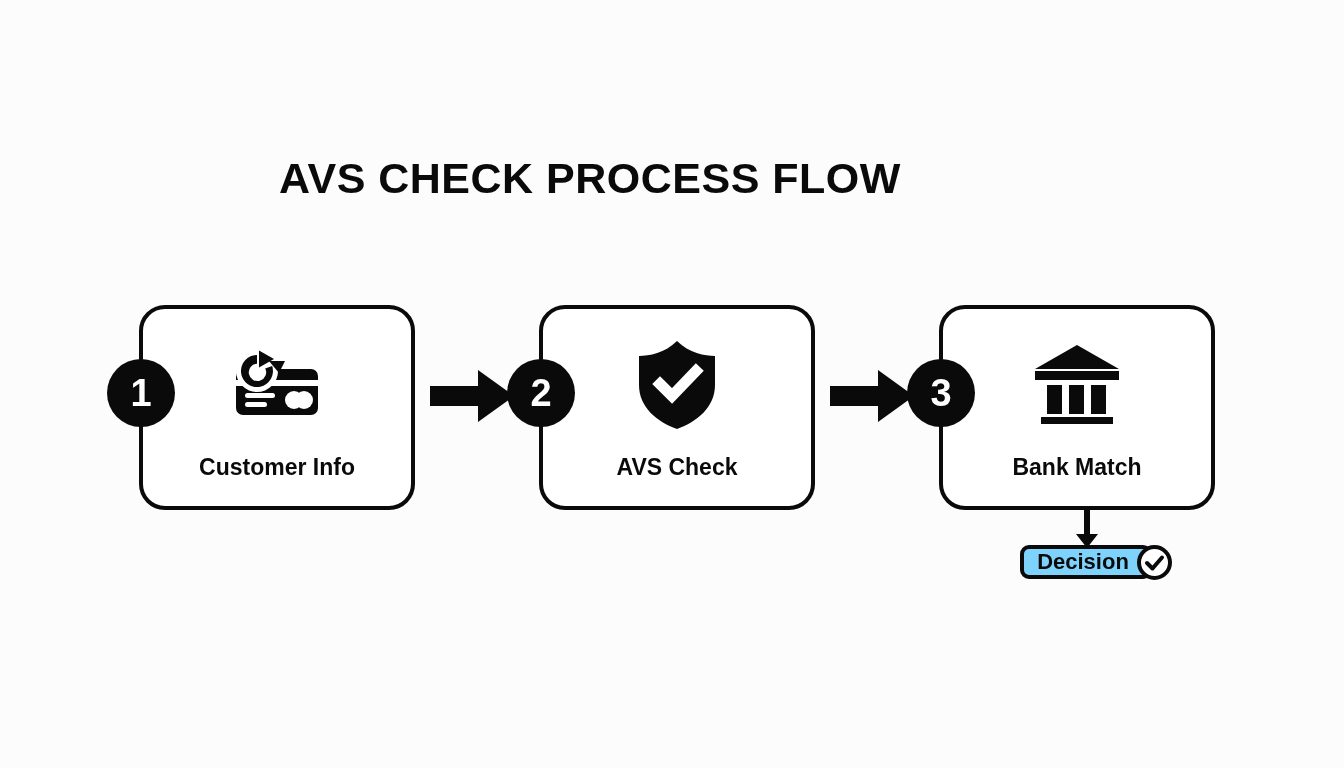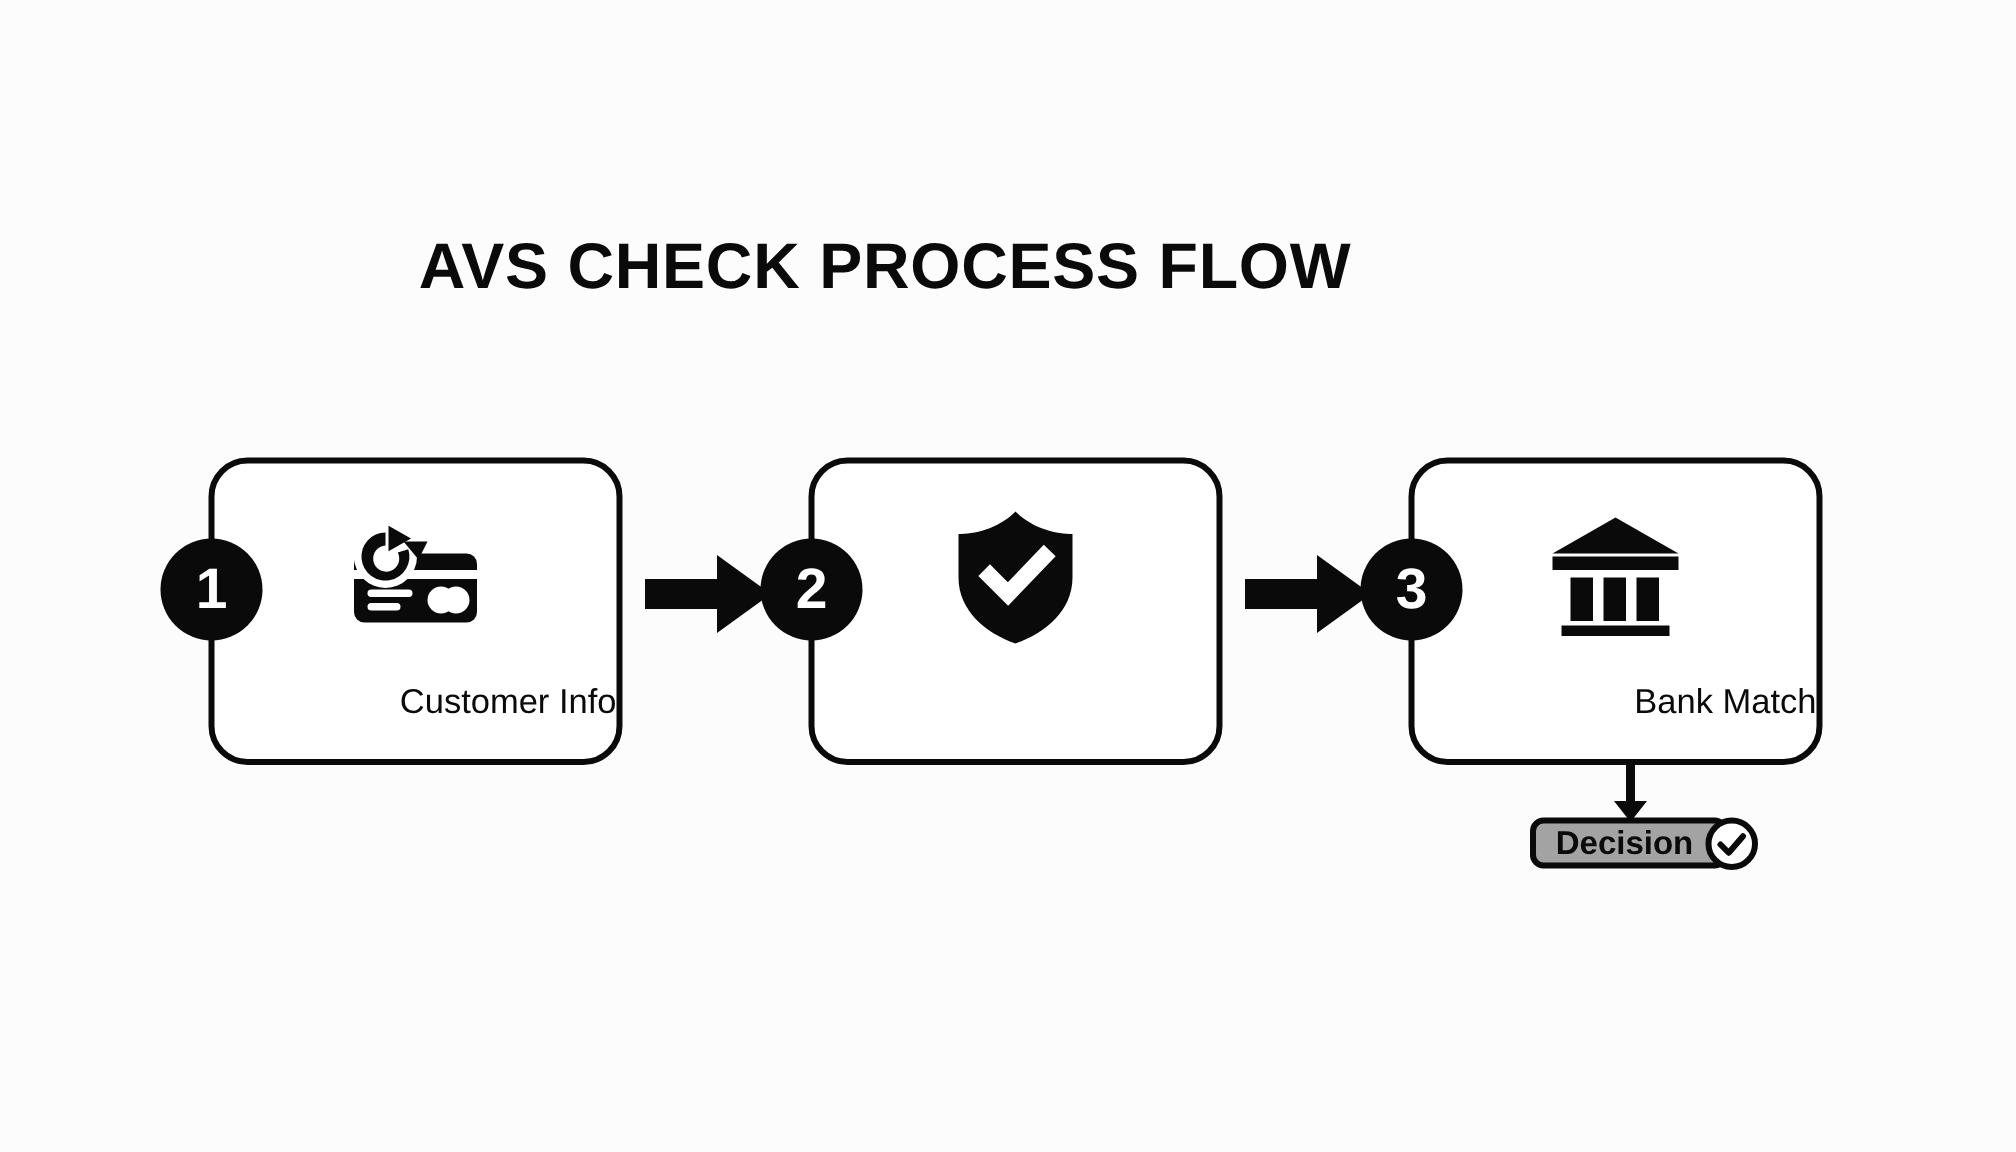--- a/index.html
+++ b/index.html
@@ -81,23 +81,23 @@
     display: flex;
     align-items: center;
     justify-content: center;
   }
 
   .step-label {
     position: absolute;
     left: 0;
     top: 145px;
     width: 100%;
-    text-align: right;
+    text-align: center;
     font-size: 23px;
-    font-weight: normal;
+    font-weight: bold;
     color: #0A0A0A;
     white-space: nowrap;
   }
 
   
   .flow-arrow {
     position: absolute;
     top: 368px;
     width: 84px;
     height: 56px;
@@ -116,21 +116,21 @@
 
   #decision-pill {
     position: absolute;
     left: 1020px;
     top: 545px;
     width: 132px;
     height: 34px;
     box-sizing: border-box;
     border: 4px solid #0A0A0A;
     border-radius: 9px;
-    background: #a3a3a3;
+    background: #7dd3fc;
   }
   #decision-label {
     position: absolute;
     left: 0;
     top: 0;
     width: 118px;
     height: 26px;
     display: flex;
     align-items: center;
     justify-content: center;
@@ -191,20 +191,21 @@
   <div class="step-card" id="step-card-2">
     <div class="step-badge">2</div>
 
     <div class="step-icon">
       <svg width="84" height="92" viewBox="0 0 84 92" aria-hidden="true">
         <path d="M42,2 C30,14 14,17 4,17 L4,46 C4,68 22,83 42,90 C62,83 80,68 80,46 L80,17 C70,17 54,14 42,2 z" fill="#0A0A0A"></path>
         <path d="M25,45 L37,57 L61,32" fill="none" stroke="#FFFFFF" stroke-width="11" stroke-linecap="square" stroke-linejoin="miter"></path>
       </svg>
     </div>
 
+    <div class="step-label">AVS Check</div>
   </div>
 
   <div class="flow-arrow" id="flow-arrow-2">
     <svg width="84" height="56" viewBox="0 0 84 56" aria-hidden="true">
       <path d="M0,18 L48,18 L48,2 L84,28 L48,54 L48,38 L0,38 z" fill="#0A0A0A"></path>
     </svg>
   </div>
 
   <div class="step-card" id="step-card-3">
     <div class="step-badge">3</div>

